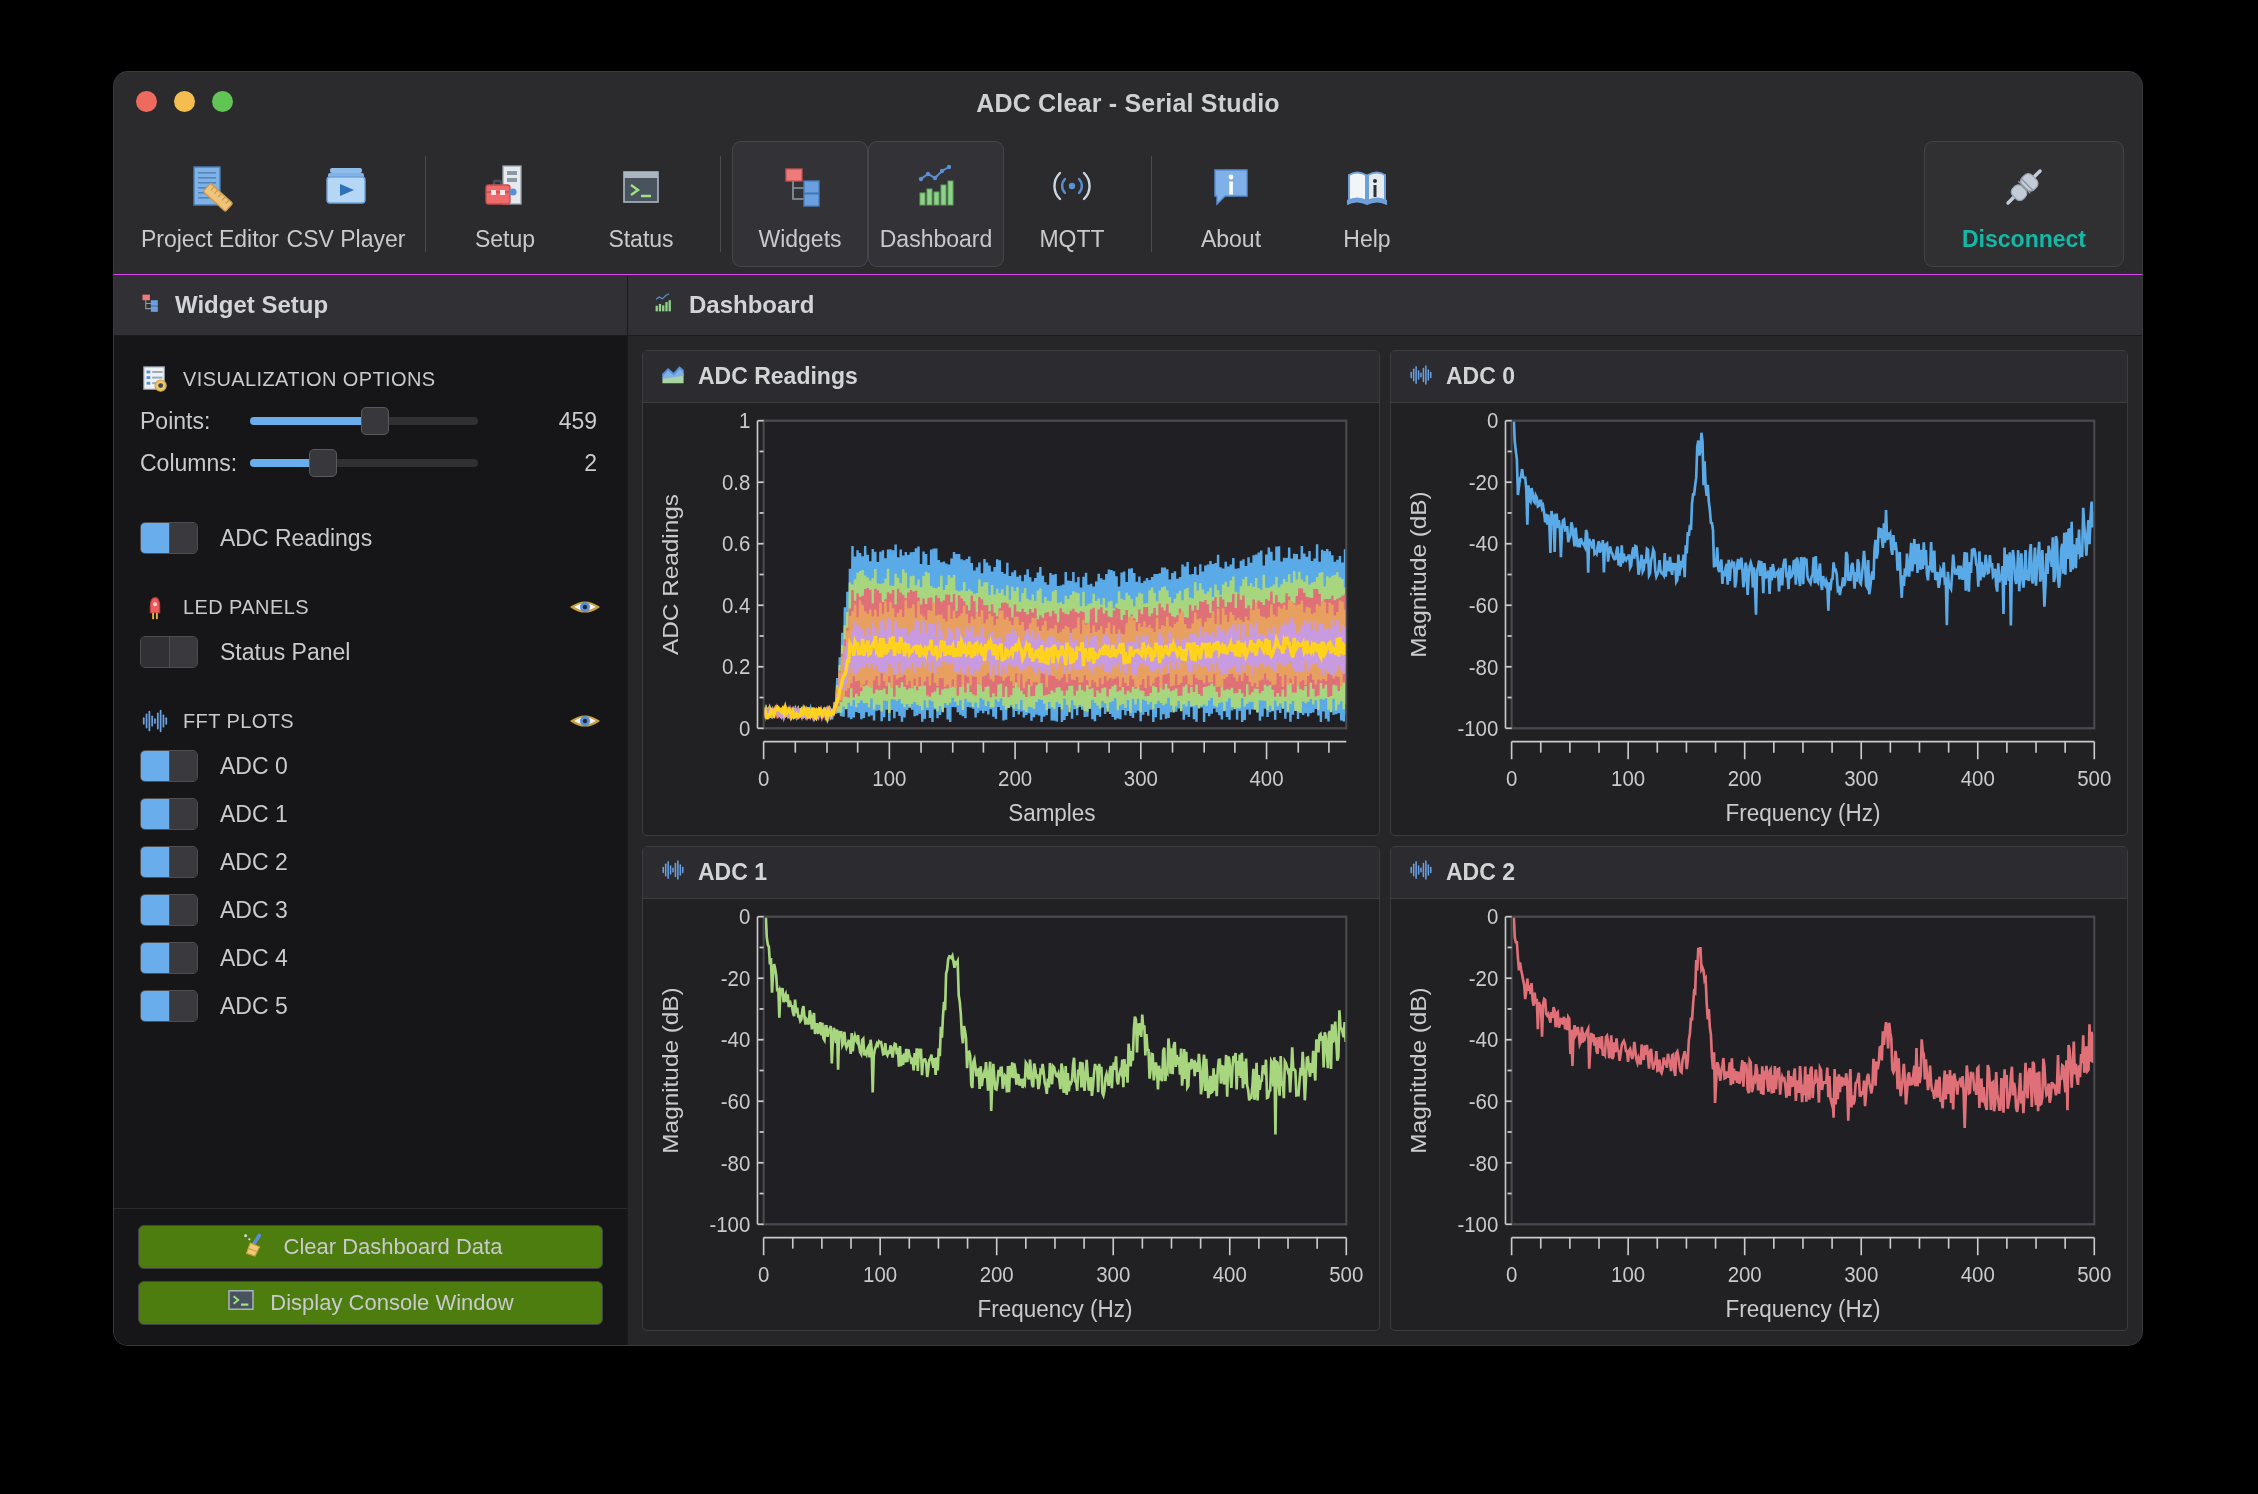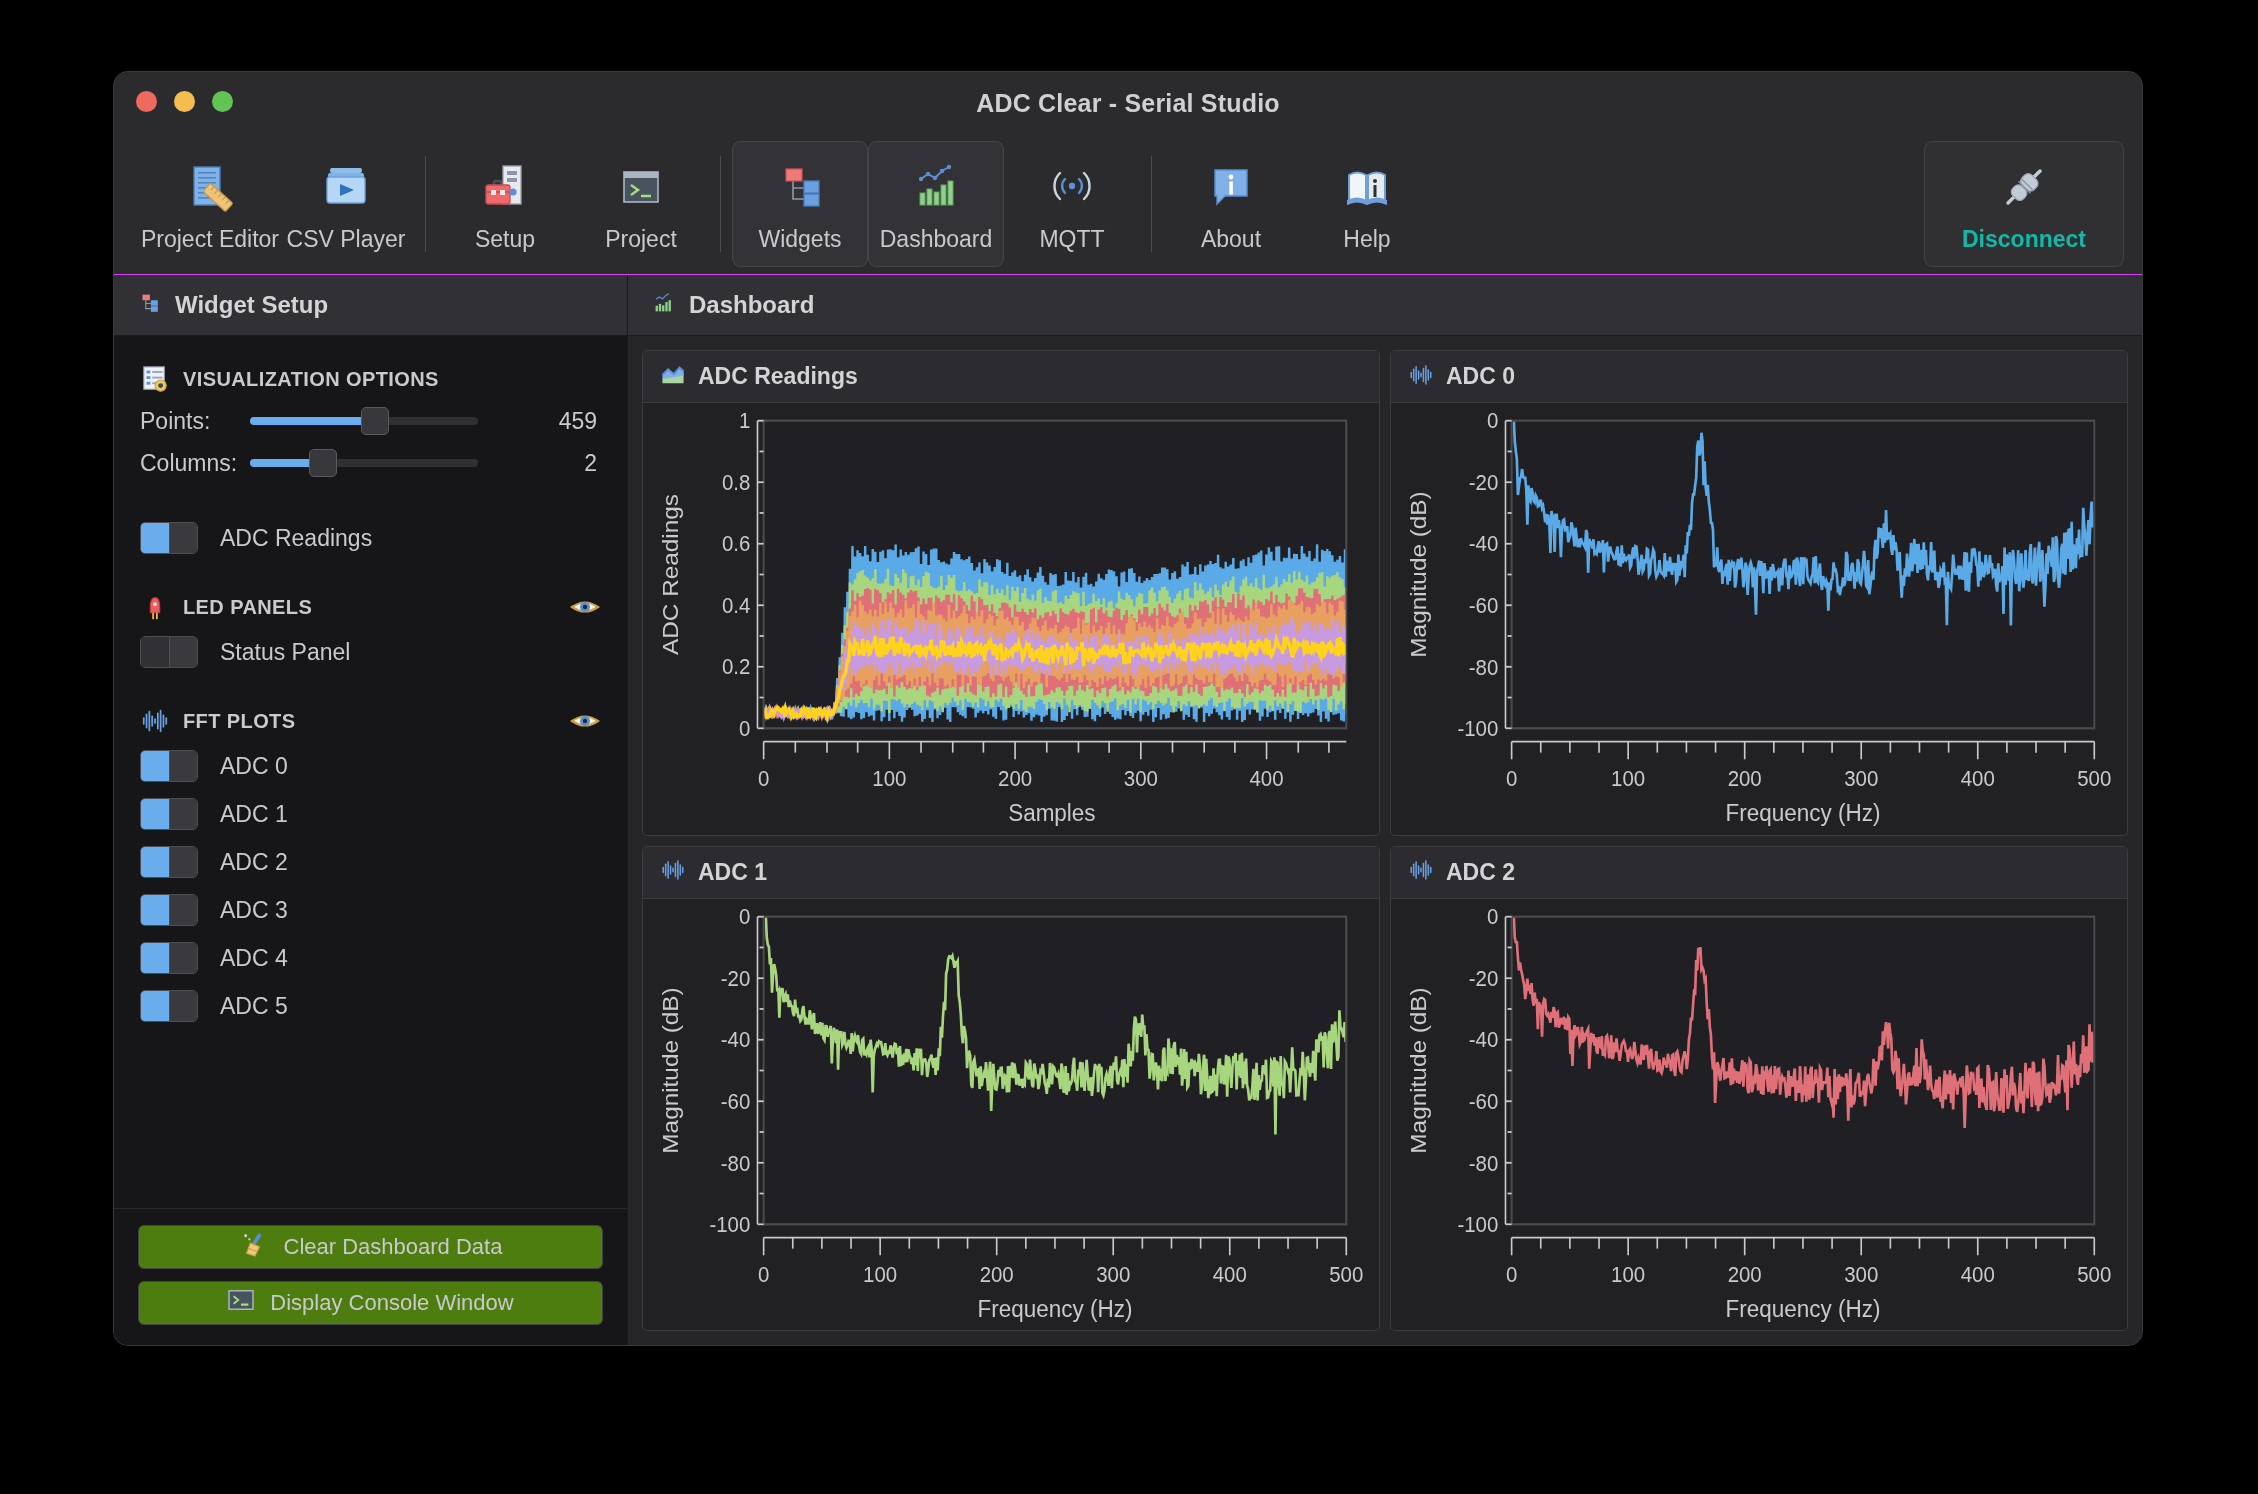--- a/index.html
+++ b/index.html
@@ -66,21 +66,21 @@
                      border-right: 1px solid #1b1b1d; }
   .hdrstrip .right { flex: 1; display: flex; align-items: center; gap: 13px; padding-left: 22px; }
   .hdrstrip .ttl { font-size: 24px; font-weight: bold; color: #d3d4d6; }
   
   .body { flex: 1 1 auto; display: flex; min-height: 0; }
   .sidebar { width: 514px; flex: 0 0 auto; background: #161618;
              border-right: 1px solid #1b1b1d; display: flex; flex-direction: column; }
   .side-scroll { flex: 1 1 auto; padding: 28px 26px 0 26px; overflow: hidden; }
   .sec { display: flex; align-items: center; gap: 13px; margin-bottom: 6px; }
   .sec .ic { width: 30px; height: 30px; display: flex; align-items: center; justify-content: center; }
-  .sec .tx { font-size: 20px; font-weight: bold; color: #c9cacc; letter-spacing: .4px; flex: 1; }
+  .sec .tx { font-size: 20px; font-weight: normal; color: #c9cacc; letter-spacing: .4px; flex: 1; }
   .sec .eye { width: 32px; height: 26px; display:flex; align-items:center; justify-content:center; cursor:pointer;}
   .slider-row { display: flex; align-items: center; height: 42px; }
   .slider-row .lbl { width: 110px; font-size: 23px; color: #c9cacc; }
   .track { position: relative; width: 228px; height: 8px; background: #303033;
            border-radius: 4px; cursor: pointer; }
   .track .fill { position: absolute; left: 0; top: 0; height: 8px; background: #6aadec; border-radius: 4px; }
   .track .knob { position: absolute; top: -10px; width: 28px; height: 28px; background: #38383c;
                  border: 1px solid #59595e; border-radius: 5px; }
   .slider-row .val { flex: 1; text-align: right; font-size: 23px; color: #c9cacc; padding-right: 4px; }
   .toggle-row { display: flex; align-items: center; gap: 22px; height: 48px; }
@@ -188,21 +188,21 @@
 
     <div class="tbtn">
       <div class="ic">
         <svg width="56" height="56" viewBox="0 0 56 56">
           <rect x="11" y="13" width="34" height="30" fill="#49535d" stroke="#aab6c2" stroke-width="1.6"></rect>
           <rect x="11" y="13" width="34" height="6" fill="#aab6c2"></rect>
           <polyline points="18,26 25,31 18,36" fill="none" stroke="#9fe07f" stroke-width="2.4"></polyline>
           <line x1="28" y1="37" x2="38" y2="37" stroke="#9fe07f" stroke-width="2.6"></line>
         </svg>
       </div>
-      <div class="lb">Project</div>
+      <div class="lb">Status</div>
     </div>
 
     <div class="tsep"></div>
 
     <div class="tbtn active">
       <div class="ic">
         <svg width="56" height="56" viewBox="0 0 56 56">
           <g stroke="#8d9aa6" stroke-width="1.6" fill="none">
             <path d="M21 18 L21 40 L32 40"></path>
               <path d="M21 29 L32 29"></path>

